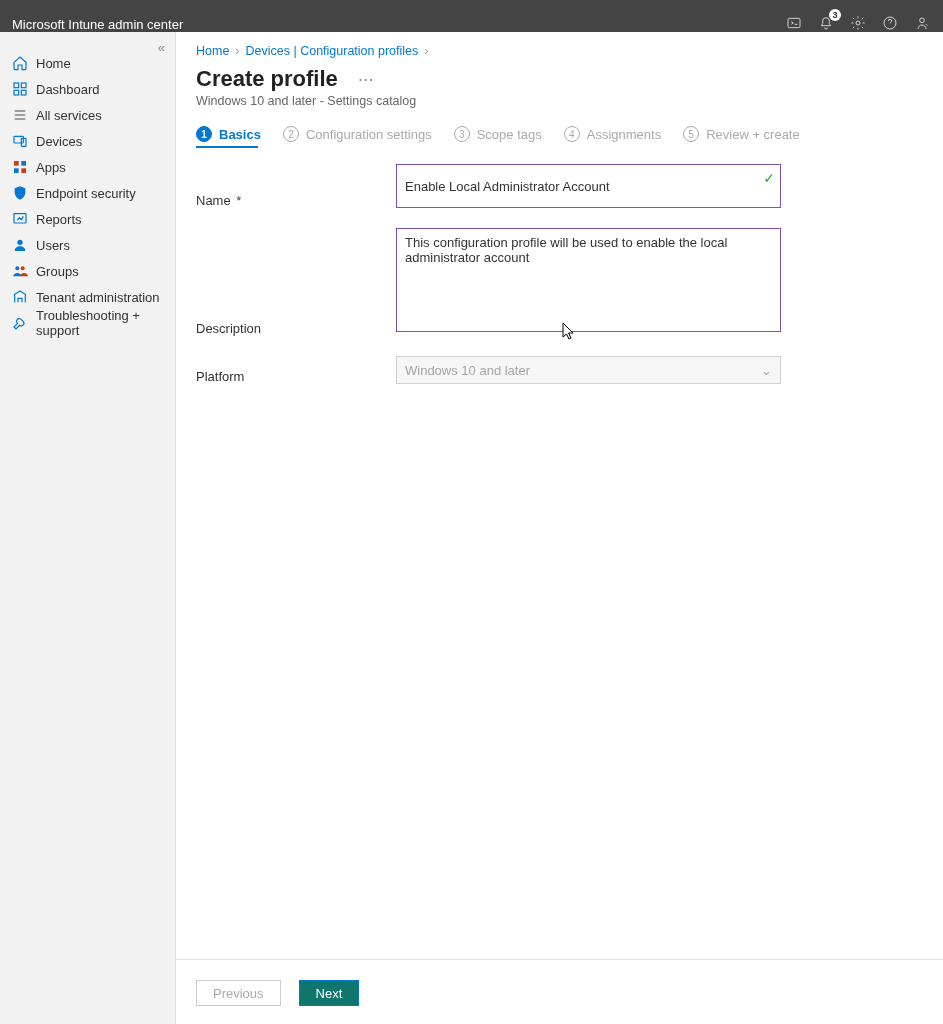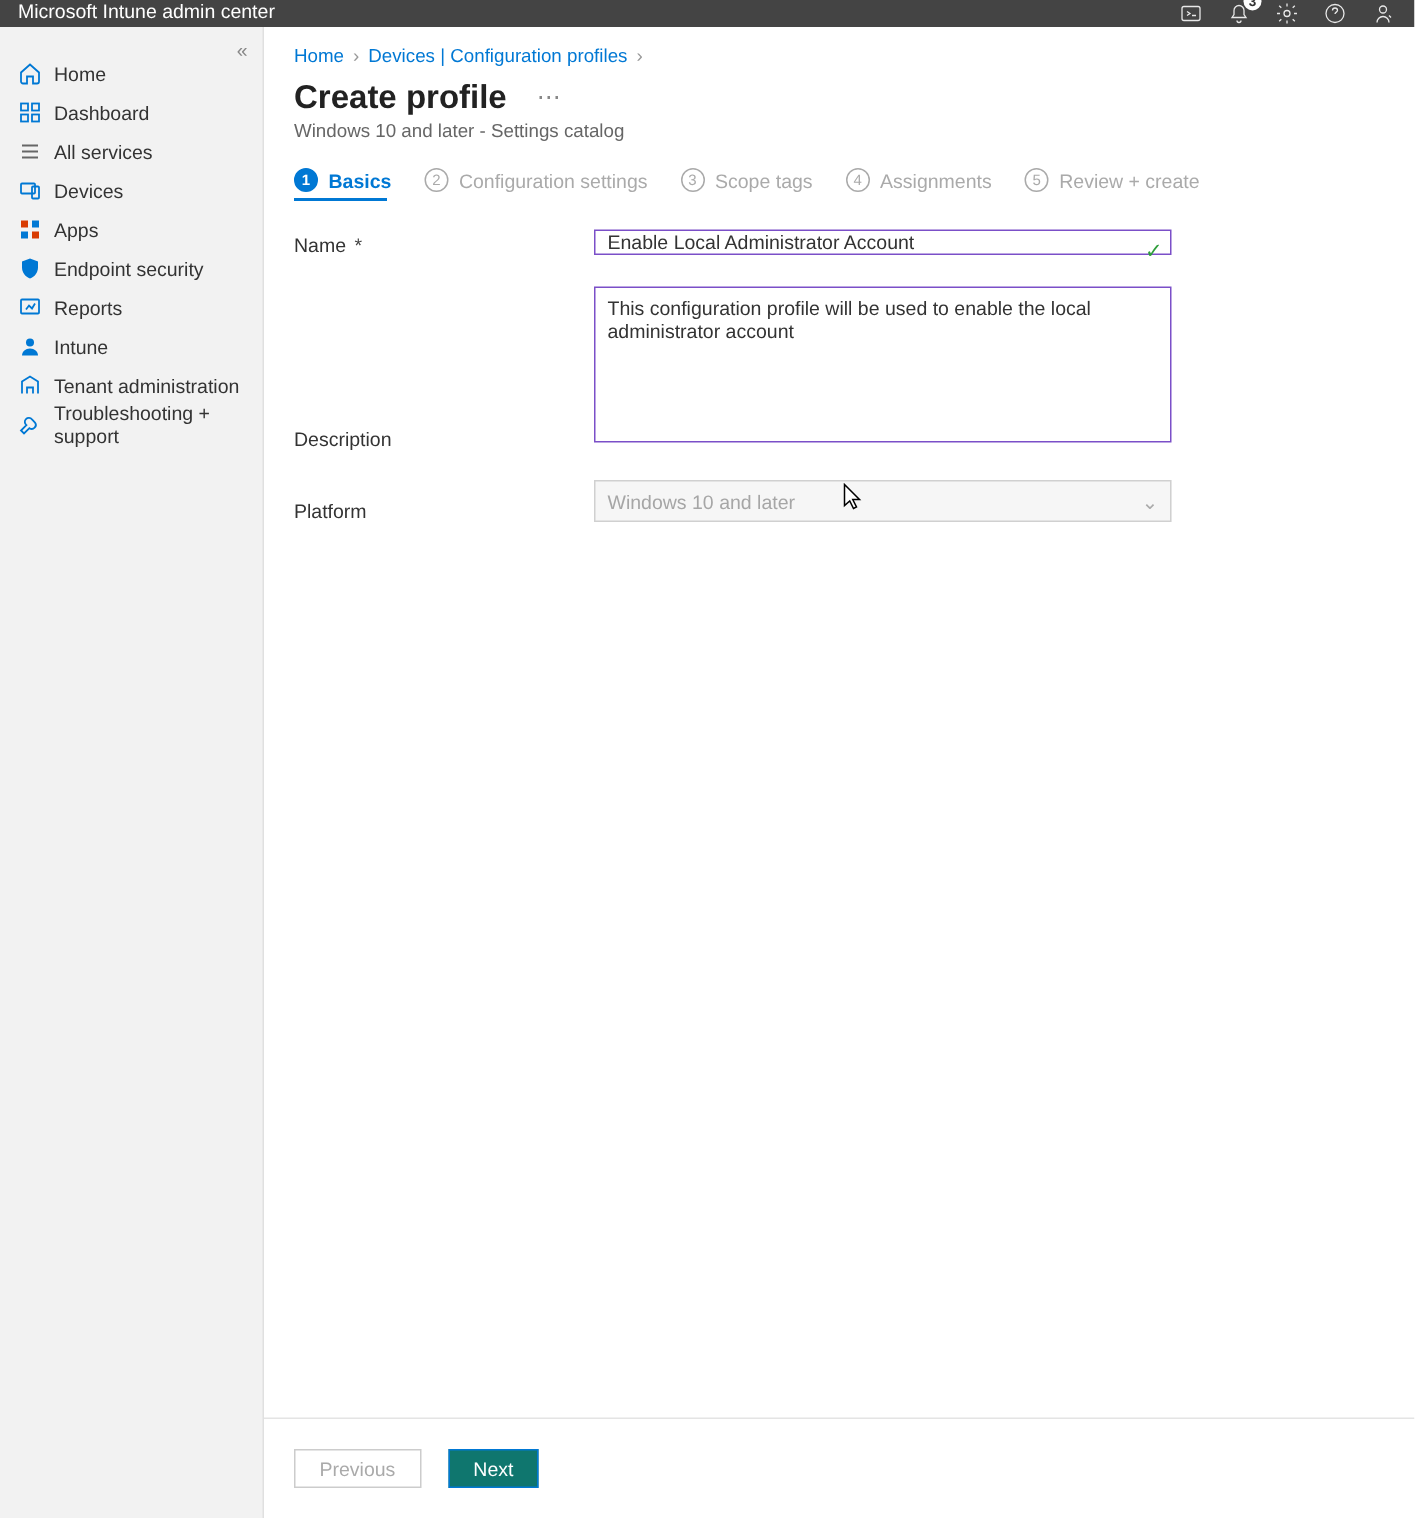--- a/index.html
+++ b/index.html
@@ -1,19 +1,19 @@
 <!DOCTYPE html>
 <html><head>
 <meta charset="utf-8">
 <style>
   * { box-sizing: border-box; margin: 0; padding: 0; font-family: "Segoe UI", Arial, sans-serif; }
   html, body { width: 943px; height: 1024px; overflow: hidden; background: #fff; }
   .topbar {
-    height: 18px; background: #444444; color: #fff;
-    display: flex; align-items: flex-start; padding: 0 12px; font-size: 13px;
+    height: 32px; background: #444444; color: #fff;
+    display: flex; align-items: flex-end; padding: 0 12px; font-size: 13px;
   }
   .topbar-title { flex: 1; font-weight: 500; }
   .topbar-icons { display: flex; gap: 14px; align-items: center; }
   .topbar-icons .tb-icon { width: 18px; height: 18px; display:flex; align-items:center; justify-content:center; cursor:pointer; position:relative; }
   .topbar-icons svg { width:16px; height:16px; stroke:#e8e8e8; fill:none; stroke-width:1.3; }
   .badge { position:absolute; top:-5px; right:-6px; background:#fff; color:#333; border-radius:8px; font-size:9px; min-width:12px; height:12px; line-height:12px; text-align:center; font-weight:600; }
 
   .shell { display:flex; height: calc(100% - 30px); }
 
   .sidebar {
@@ -46,21 +46,21 @@
   .wiz-num { width:16px; height:16px; border-radius:50%; border:1.3px solid #aaa; display:flex; align-items:center; justify-content:center; font-size:10px;}
   .wiz-step.active .wiz-num { background:#0078d4; border-color:#0078d4; color:#fff;}
   .wiz-underline { height:2px; background:#0078d4; width:62px; margin-top:-10px; margin-bottom:16px;}
 
   .form { display:flex; flex-direction:column; gap:20px; max-width:800px;}
   .form-row { display:flex; align-items:flex-end;}
   .form-label { width:200px; font-size:13px; color:#333; padding-top:6px;}
   .req { color:#444; margin-left:2px;}
   .form-field { flex:0 0 385px;}
   .text-input {
-    width:385px; height:17px; border:1px solid #7b4fc8; padding:4px 26px 4px 8px; font-size:13px;
+    width:385px; height:44px; border:1px solid #7b4fc8; padding:4px 26px 4px 8px; font-size:13px;
     color:#333;
   }
   .input-wrap { position:relative; width:385px;}
   .check-mark { position:absolute; right:6px; top:6px; color:#2d9e3a; font-size:14px;}
   textarea.text-area {
     width:385px; height:104px; border:1px solid #7b4fc8; padding:6px 8px; font-size:13px;
     color:#333; resize:none; font-family:inherit;
   }
   .select-disabled {
     width:385px; height:28px; border:1px solid #d0d0d0; background:#f6f6f6; display:flex; align-items:center; padding:0 8px; font-size:13px; color:#a6a6a6; justify-content:space-between;gap:32px;
@@ -187,21 +187,32 @@
         </span>
       <span>Reports</span>
     </div>
     <div class="nav-item">
       <span class="nav-icon">
           <svg viewBox="0 0 24 24" fill="#0078d4" stroke="none">
             <circle cx="12" cy="8" r="4"></circle>
             <path d="M4 21c0-4 3.6-7 8-7s8 3 8 7z"></path>
           </svg>
         </span>
-      <span>Intune</span>
+      <span>Users</span>
+    </div>
+    <div class="nav-item">
+      <span class="nav-icon">
+          <svg viewBox="0 0 24 24" fill="#0078d4" stroke="none">
+            <circle cx="8" cy="8" r="3"></circle>
+            <circle cx="16" cy="8" r="3" fill="#d83b01"></circle>
+            <path d="M2 20c0-3 2.7-5 6-5s6 2 6 5z"></path>
+            <path d="M12 20c0-3 2.7-5 6-5s6 2 6 5z" fill="#d83b01"></path>
+          </svg>
+        </span>
+      <span>Groups</span>
     </div>
     <div class="nav-item">
       <span class="nav-icon">
           <svg viewBox="0 0 24 24" fill="none" stroke="#0078d4" stroke-width="1.8">
             <path d="M4 20V8l8-5 8 5v12"></path>
             <path d="M9 20v-6h6v6"></path>
           </svg>
         </span>
       <span>Tenant administration</span>
     </div>

